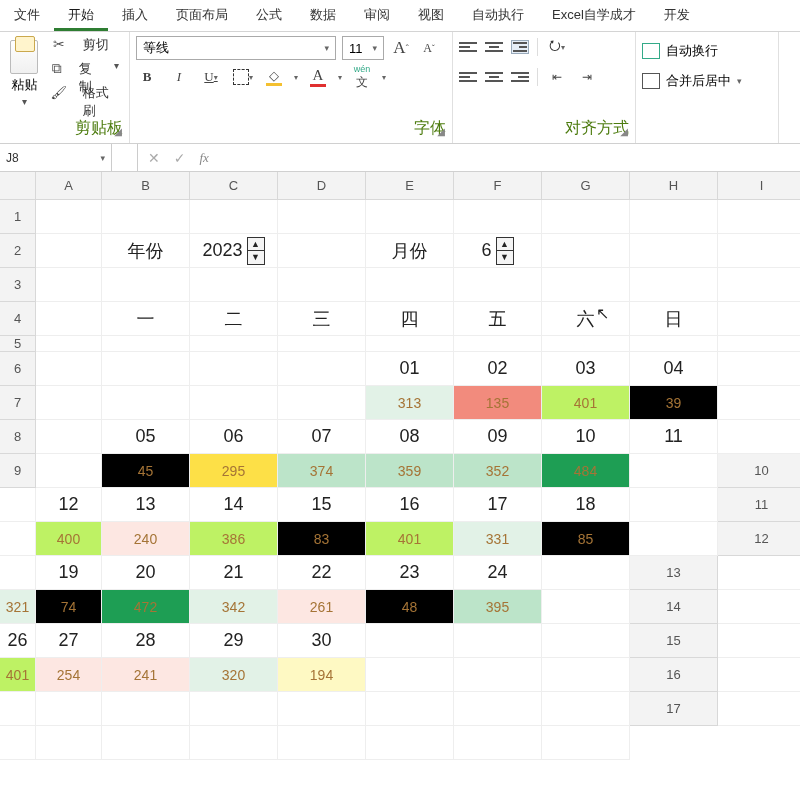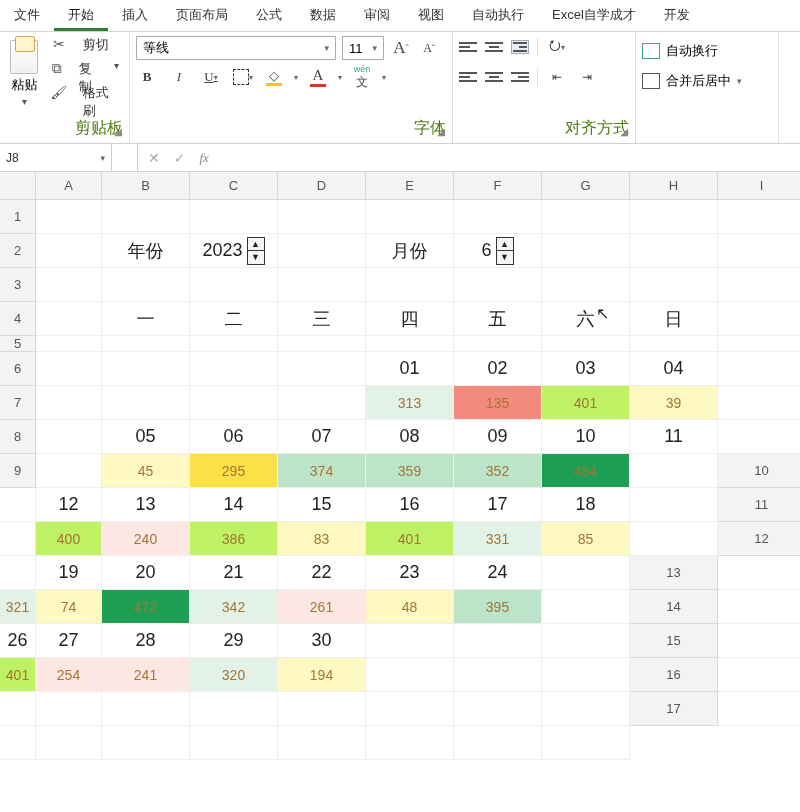--- a/index.html
+++ b/index.html
@@ -75,21 +75,21 @@
   .corner { height:28px; }
   .rowhdr { height:34px; }
   .cell { border-right:1px solid #eee; border-bottom:1px solid #eee; height:34px; display:flex; align-items:center; justify-content:center; font-size:18px; color:#222; position:relative;}
   .cell.small { font-size:14px; color:#a57436; }
   .thinrow { height:16px !important; }
 
   .cursor-img { position:absolute; left:54px; top:2px; font-size:16px; color:#222; pointer-events:none; }
 
   
   .g5{background:#1e9e54;color:#fff4e0;} .g3{background:#bef264;} .g2{background:#bce4c9;} .g1{background:#e2f2e7;}
-  .r5{background:#fef9c3;color:#fff4e0;} .r4{background:#f28b7d;} .r2{background:#fef9c3;} .r1{background:#fde7e2;}
+  .r5{background:#000000;color:#fff4e0;} .r4{background:#f28b7d;} .r2{background:#fef9c3;} .r1{background:#fde7e2;}
   .w0{background:#fde047;}
 
   .spin { width:18px; display:inline-flex; flex-direction:column; border:1px solid #333; margin-left:4px;}
   .spin div{ height:13px; text-align:center; font-size:9px; line-height:12px; background:#f4f4f4; cursor:pointer; }
   .spin div:first-child{border-bottom:1px solid #333;}
 </style>
 </head>
 <body>
 
 <div class="tabs">

